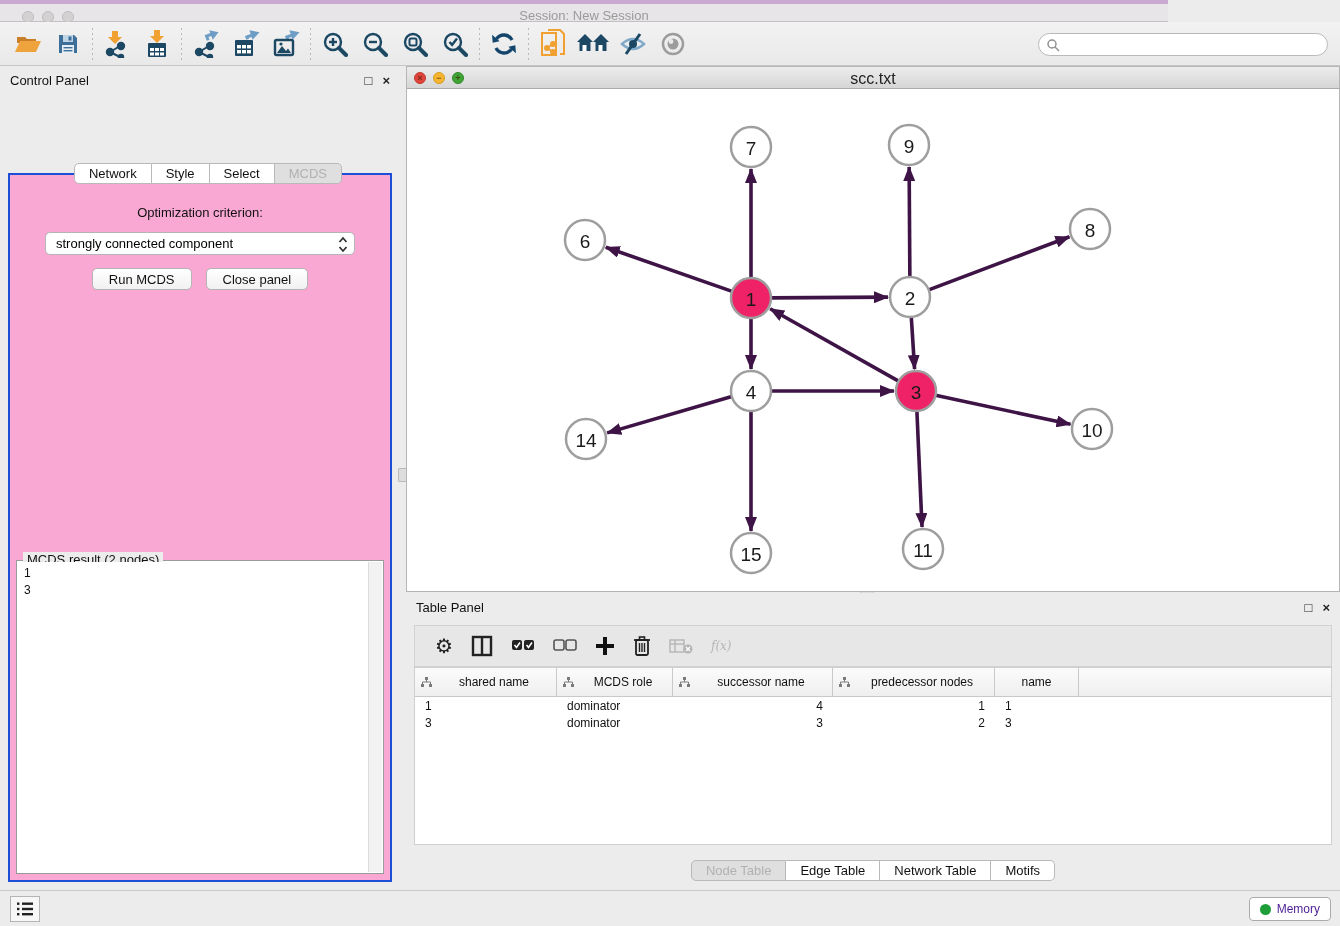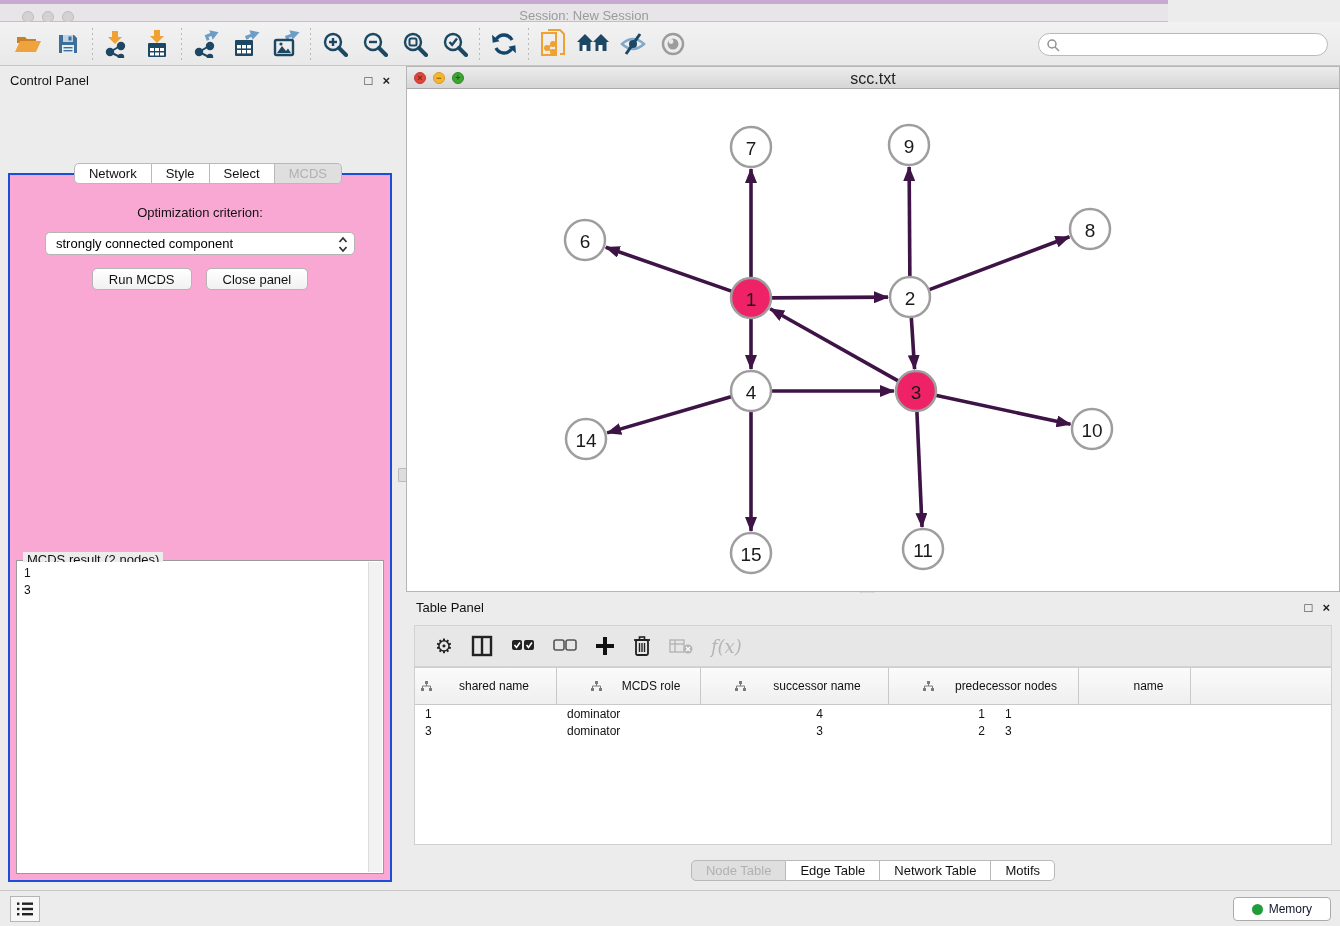--- a/index.html
+++ b/index.html
@@ -88,43 +88,43 @@
   .net-canvas { position:absolute; left:0; top:22px; width:932px; height:502px; background:#fff; }
 
   
   .table-panel { position:absolute; left:406px; top:593px; width:934px; height:296px;
     background:#ECECEC; }
   .tp-toolbar { position:absolute; left:8px; right:8px; top:32px; height:42px;
     background:#E7E7E7; border:1px solid #D2D2D2; display:flex; align-items:center;
     gap:18px; padding-left:20px; }
   .tp-tool { display:flex; align-items:center; justify-content:center; }
   .gear-glyph { font-size:20px; color:#222; }
-  .fx-glyph { font-family:"DejaVu Serif", serif; font-style:italic; font-size:18px; color:#B5B5B5; }
+  .fx-glyph { font-family:"DejaVu Serif", serif; font-style:italic; font-size:12px; color:#B5B5B5; }
   .tp-table { position:absolute; left:8px; right:8px; top:74px; bottom:44px;
     background:#fff; border:1px solid #CFCFCF; overflow:hidden; }
-  .t-header { display:flex; height:37px; background:linear-gradient(#FBFBFB,#EFEFEF);
-    border-bottom:1px solid #C9C9C9;gap:28px; }
+  .t-header { display:flex; height:29px; background:linear-gradient(#FBFBFB,#EFEFEF);
+    border-bottom:1px solid #C9C9C9; }
   .th { display:flex; align-items:center; gap:6px; padding:0 6px;
     border-right:1px solid #C9C9C9; font-size:12px; color:#111; justify-content:flex-start; }
   .th .th-label { flex:1; text-align:center; }
   .t-row { display:flex; height:17px; align-items:center; }
   .td { font-size:12px; color:#111; padding:0 10px; }
   .col-0{width:142px} .col-1{width:116px} .col-2{width:160px} .col-3{width:162px} .col-4{width:84px}
   .td.num { text-align:right; }
   .tp-tabs { position:absolute; left:0; right:0; bottom:8px; display:flex; justify-content:center; }
 
   
   .statusbar { position:absolute; left:0; top:890px; width:1340px; height:36px;
     background:#ECECEC; border-top:1px solid #C9C9C9; }
   .list-btn { position:absolute; left:10px; top:5px; width:30px; height:26px;
     background:#F7F7F7; border:1px solid #B5B5B5; display:flex; align-items:center;
     justify-content:center; }
-  .memory-btn { position:absolute; right:9px; top:6px; height:24px; padding:0 18px;
+  .memory-btn { position:absolute; right:9px; top:6px; height:24px; padding:0 10px;
     background:#fff; border:1px solid #ABABAB; border-radius:4px;
-    display:flex; align-items:center; gap:6px; font-size:12px; color:#0f172a; }
+    display:flex; align-items:center; gap:6px; font-size:12px; color:#4c1d95; }
   .mem-dot { width:11px; height:11px; border-radius:50%; }
 
   svg { display:block; }
 </style>
 </head>
 <body>
 
 <div class="titlebar">
   <div class="traffic-dots">
     <span class="dot"></span>

